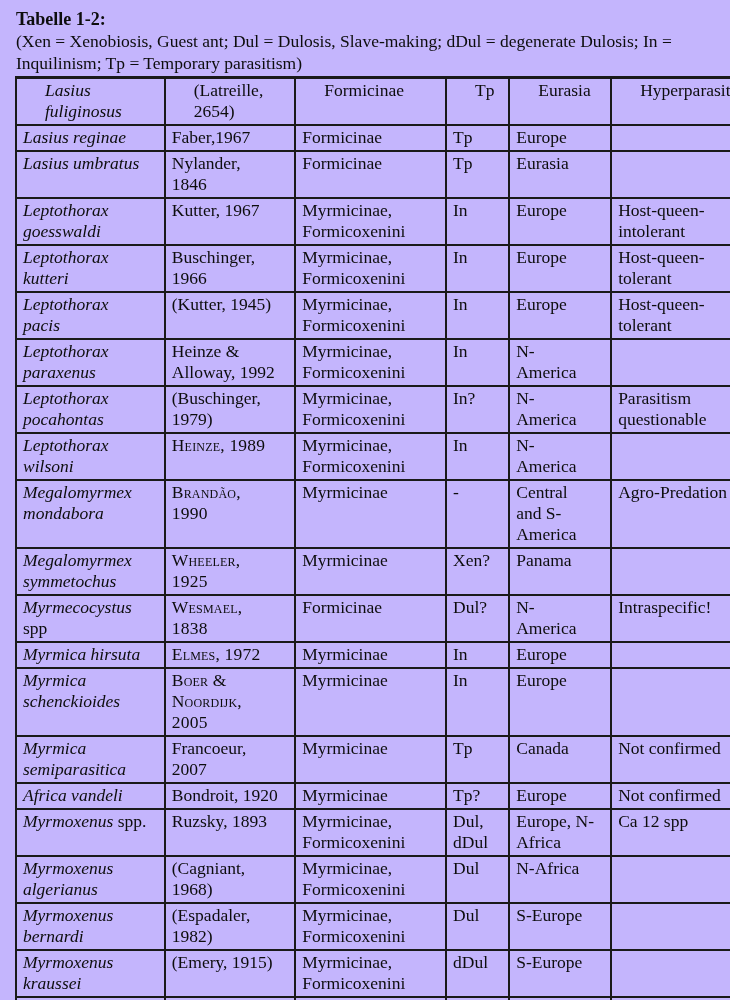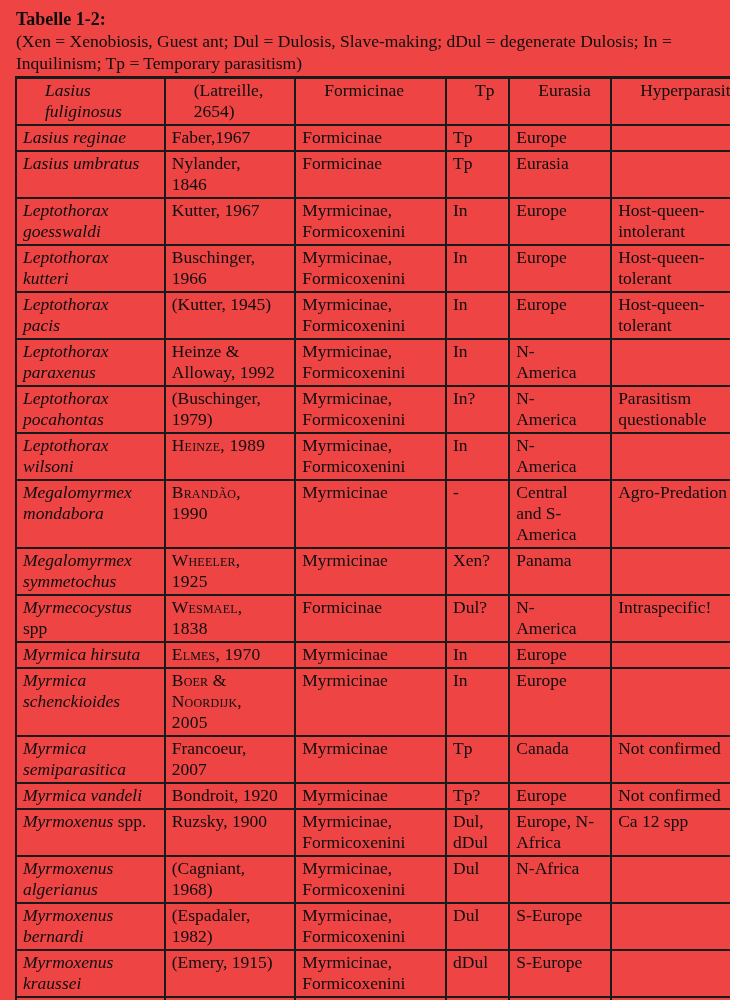--- a/index.html
+++ b/index.html
@@ -7,21 +7,21 @@
     padding: 0;
     background: #ffffff;
     font-family: "Liberation Serif", serif;
     color: #0d0d0d;
   }
   .page {
     position: relative;
     width: 730px;
     height: 1000px;
     overflow: hidden;
-    background: #ef4444;
+    background: #c4b5fd;
   }
   .doc-title {
     margin: 8px 0 0 16px;
     font-size: 18px;
     line-height: 22px;
     font-weight: bold;
   }
   .legend {
     margin: 0 0 2px 16px;
     font-size: 17.5px;
@@ -211,21 +211,21 @@
 1838</td>
     <td class="c-subfamily">Formicinae</td>
     <td class="c-type">Dul?</td>
     <td class="c-region">N-
 America</td>
     <td class="c-remarks">Intraspecific!</td>
   </tr>
 
   <tr>
     <td class="c-species"><span class="ital">Myrmica hirsuta</span><span class="roman"></span></td>
-    <td class="c-author smallcaps">Elmes, 1970</td>
+    <td class="c-author smallcaps">Elmes, 1972</td>
     <td class="c-subfamily">Myrmicinae</td>
     <td class="c-type">In</td>
     <td class="c-region">Europe</td>
     <td class="c-remarks"></td>
   </tr>
 
   <tr>
     <td class="c-species"><span class="ital">Myrmica
 schenckioides</span><span class="roman"></span></td>
     <td class="c-author smallcaps">Boer &amp;
@@ -242,31 +242,31 @@
 semiparasitica</span><span class="roman"></span></td>
     <td class="c-author">Francoeur,
 2007</td>
     <td class="c-subfamily">Myrmicinae</td>
     <td class="c-type">Tp</td>
     <td class="c-region">Canada</td>
     <td class="c-remarks">Not confirmed</td>
   </tr>
 
   <tr>
-    <td class="c-species"><span class="ital">Myrmica vandeli</span><span class="roman"></span></td>
+    <td class="c-species"><span class="ital">Africa vandeli</span><span class="roman"></span></td>
     <td class="c-author">Bondroit, 1920</td>
     <td class="c-subfamily">Myrmicinae</td>
     <td class="c-type">Tp?</td>
     <td class="c-region">Europe</td>
     <td class="c-remarks">Not confirmed</td>
   </tr>
 
   <tr>
     <td class="c-species"><span class="ital">Myrmoxenus</span><span class="roman"> spp.</span></td>
-    <td class="c-author">Ruzsky, 1900</td>
+    <td class="c-author">Ruzsky, 1893</td>
     <td class="c-subfamily">Myrmicinae,
 Formicoxenini</td>
     <td class="c-type">Dul,
 dDul</td>
     <td class="c-region">Europe, N-
 Africa</td>
     <td class="c-remarks">Ca 12 spp</td>
   </tr>
 
   <tr>

